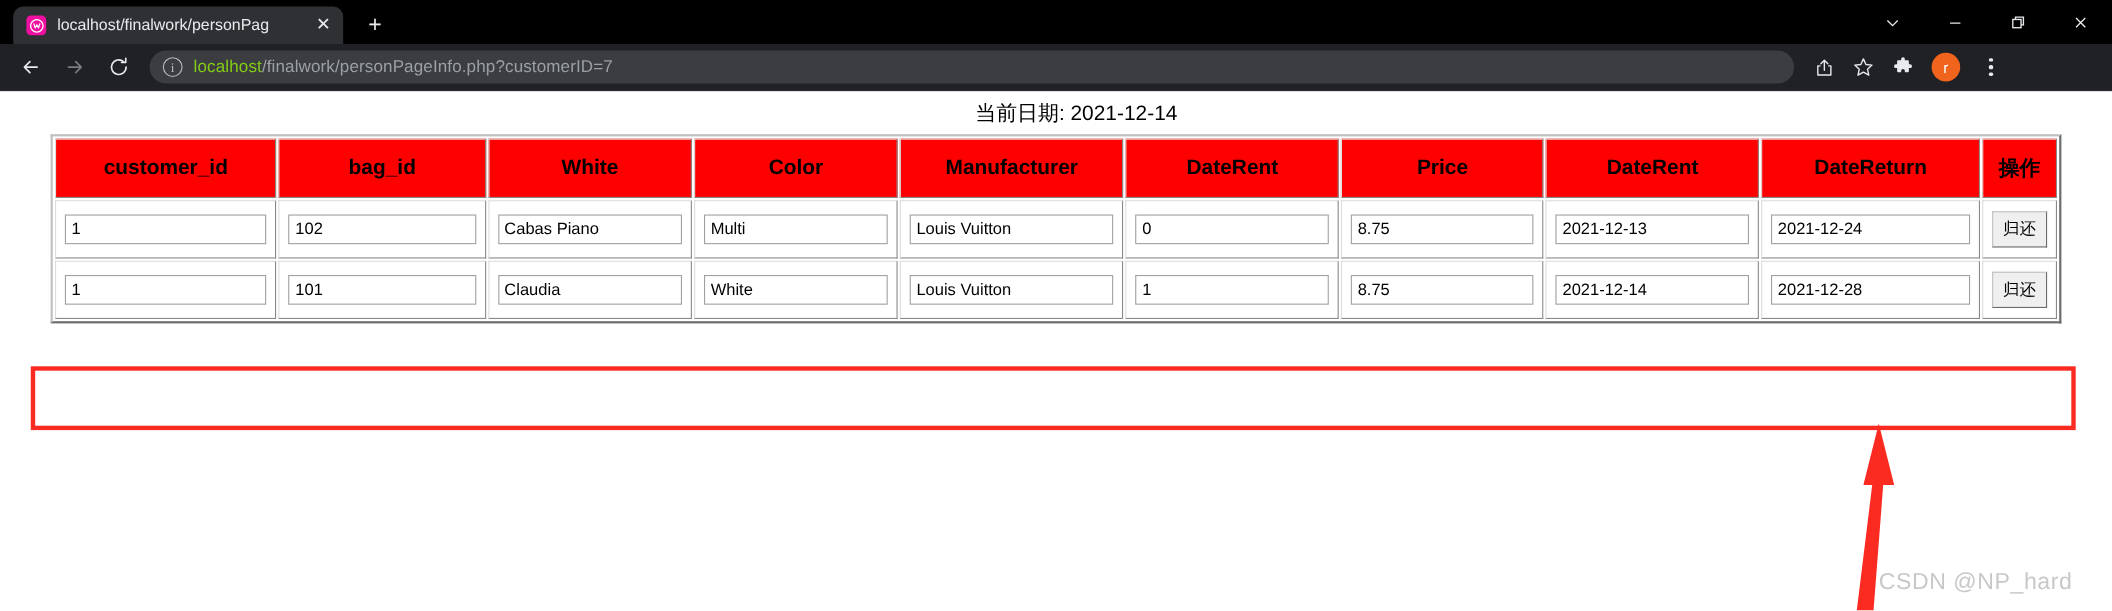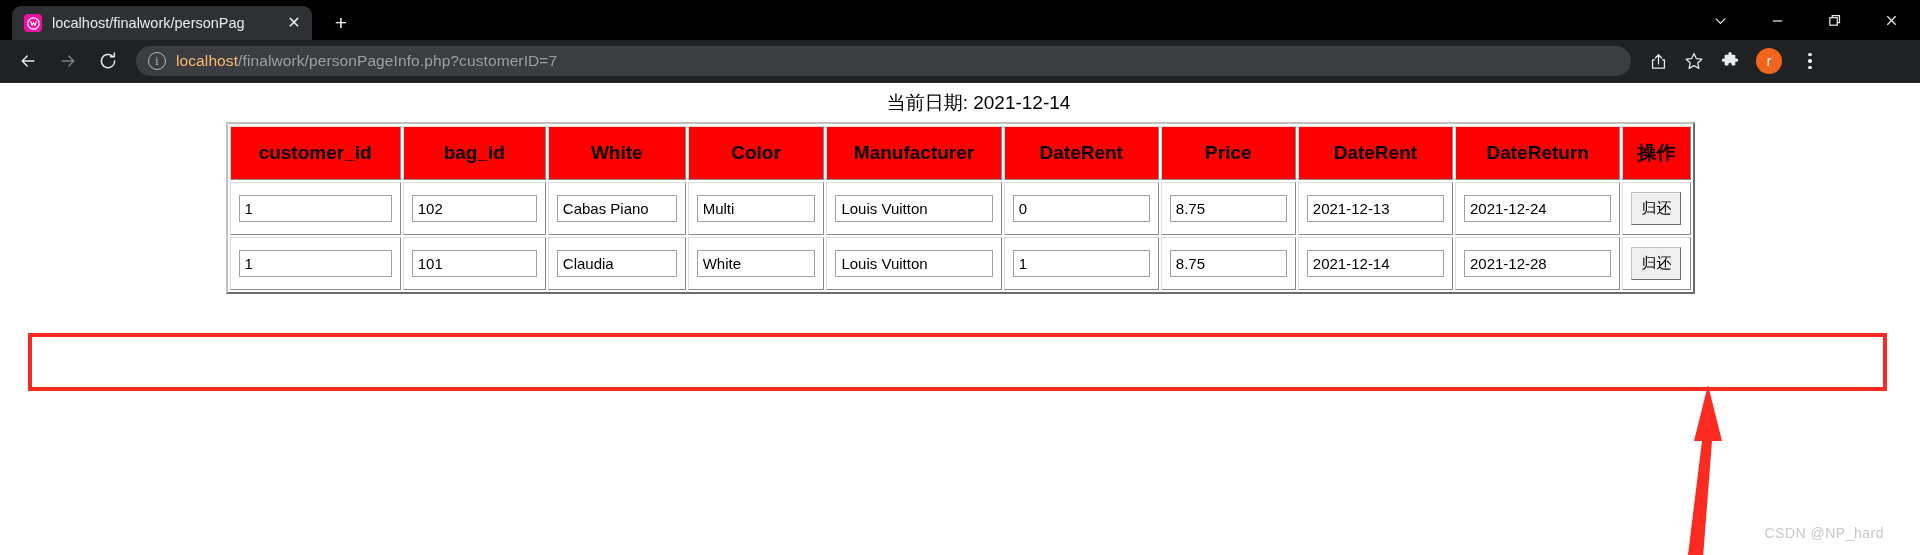--- a/index.html
+++ b/index.html
@@ -121,21 +121,21 @@
     display: flex; align-items: center; justify-content: center;
     line-height: 1;
     margin-right: 10px;
   }
   .url {
     font-size: 15.5px;
     color: #9aa0a6;
     white-space: nowrap;
     letter-spacing: 0.1px;
   }
-  .url b { color: #fdba74; font-weight: 400; text-align: right; }
+  .url b { color: #84cc16; font-weight: 400; text-align: right; }
 
   .tb-right { display: flex; align-items: center; }
   .tb-icon {
     width: 34px; height: 34px;
     display: flex; align-items: center; justify-content: center;
     color: #e8eaed;
     margin-left: 2px;
   }
   .avatar {
     width: 26px; height: 26px;
@@ -164,21 +164,21 @@
     padding-top: 7px;
     font-family: "Liberation Sans", sans-serif;
     margin-left: 37px;
   }
 
   table.data {
     border-collapse: separate;
     border-spacing: 2px;
     border: 2px outset #c0c0c0;
     margin: 6px auto 0 auto;
-    width: 1469px;
+    width: 1828px;
     background: #ffffff;
   }
   table.data th {
     background: #ff0000;
     color: #000000;
     font-weight: bold;
     font-size: 19px;
     padding: 13px 4px;
     border: 1px outset #dddddd;
     text-align: center;
@@ -228,21 +228,21 @@
     width: 120px;
     height: 190px;
     pointer-events: none;
   }
 
   .watermark {
     position: absolute;
     right: 36px;
     bottom: 14px;
     color: #c8c8c8;
-    font-size: 14px;
+    font-size: 21px;
     letter-spacing: 0.5px;
   }
 </style>
 </head>
 <body>
 
 <div class="browser">
 
   <div class="titlebar">
     <div class="tabstrip">

